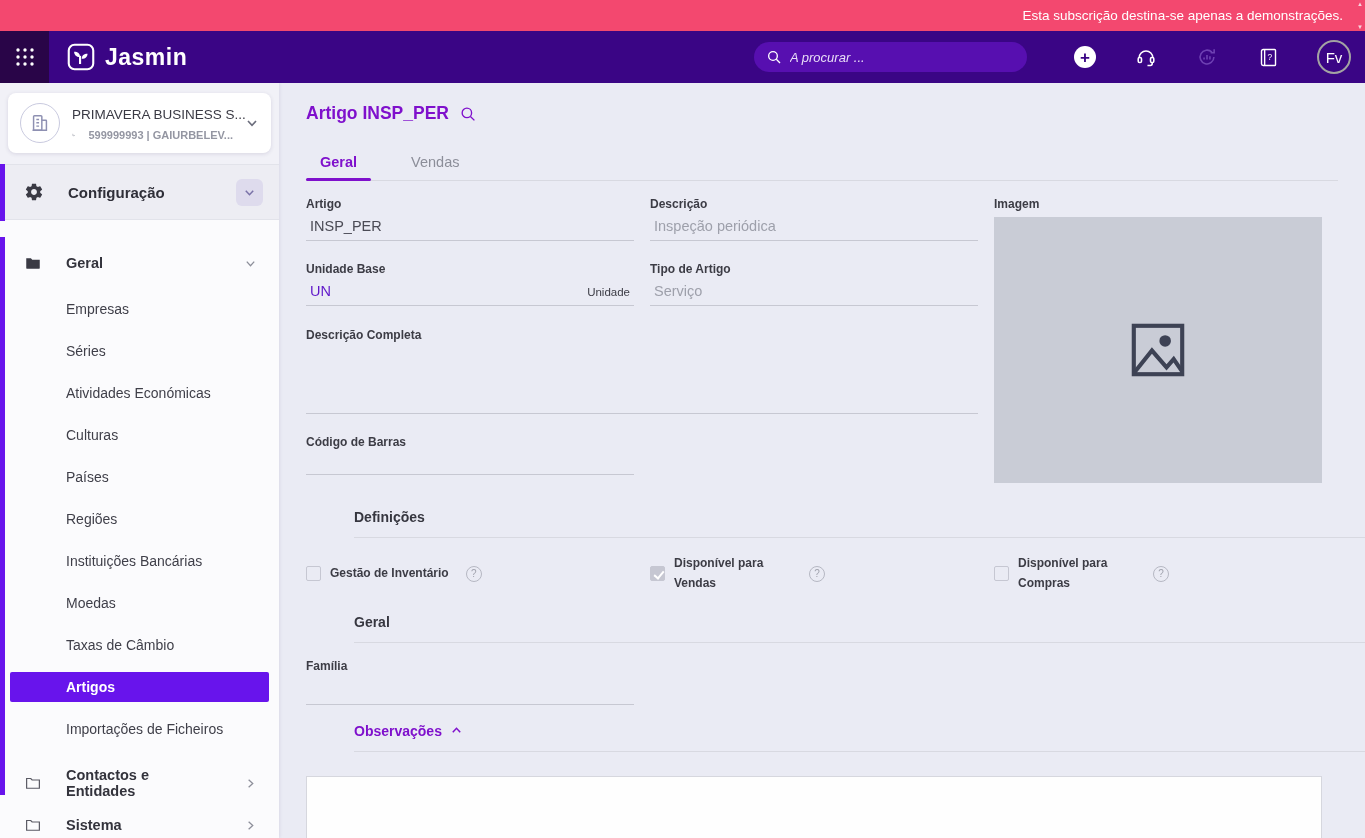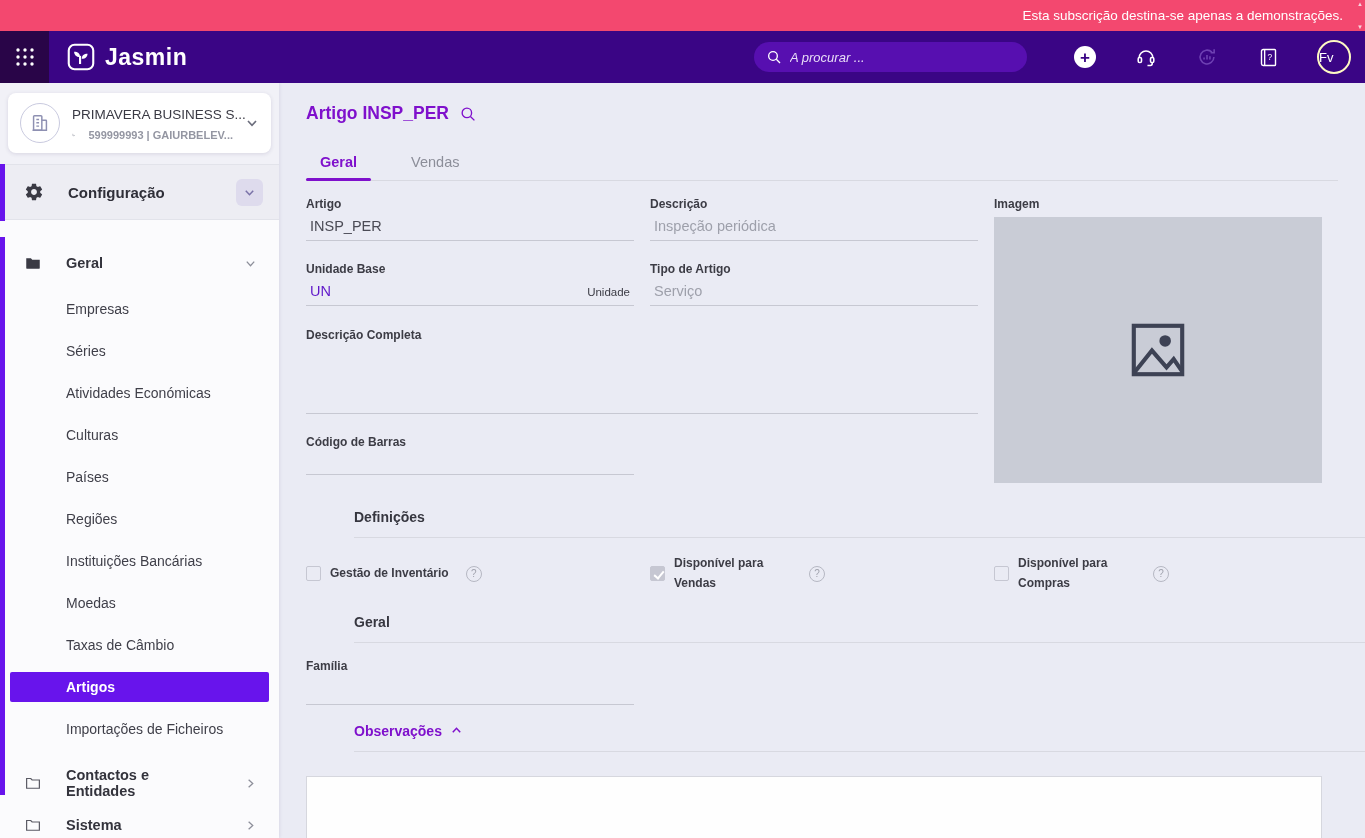--- a/index.html
+++ b/index.html
@@ -32,21 +32,21 @@
   .header{height:52px;background:var(--header-purple);display:flex;align-items:center;}
   .appgrid-btn{width:49px;height:52px;background:var(--dark-purple);display:flex;align-items:center;justify-content:center;cursor:pointer;flex:0 0 auto;}
   .brand{display:flex;align-items:center;gap:10px;margin-left:18px;}
   .brand-name{color:#fff;font-size:23px;font-weight:700;letter-spacing:.5px;}
   .search{margin-left:auto;width:273px;height:30px;border-radius:15px;background:var(--search-purple);display:flex;align-items:center;padding:0 12px;gap:8px;}
   .search input{background:transparent;border:none;outline:none;color:#fff;font-size:13px;font-style:italic;width:100%;}
   .search input::placeholder{color:#E9DEF7;opacity:1;font-style:italic;}
   .hdr-icons{display:flex;align-items:center;gap:37px;margin-left:46px;margin-right:14px;}
   .icon-btn{width:24px;height:24px;display:flex;align-items:center;justify-content:center;cursor:pointer;}
   .plus-circle{width:22px;height:22px;border-radius:50%;background:#fff;color:var(--header-purple);font-size:17px;font-weight:700;display:flex;align-items:center;justify-content:center;line-height:1;}
-  .avatar{width:34px;height:34px;border-radius:50%;border:2px solid #fef9c3;color:#fff;font-size:13px;display:flex;align-items:center;justify-content:flex-start;}
+  .avatar{width:34px;height:34px;border-radius:50%;border:2px solid #a3a3a3;color:#fff;font-size:15px;display:flex;align-items:center;justify-content:center;}
 
   
   .shell{display:flex;height:755px;justify-content:center;}
   .sidebar{width:279px;background:var(--sidebar-bg);position:relative;flex:0 0 auto;box-shadow:1px 0 3px rgba(40,20,90,.08);}
   .main{flex:1;background:var(--page-bg);padding:20px 27px 12px 27px;overflow:hidden;}
 
   
   .company-wrap{background:#F1F1F7;padding:10px 8px 11px 8px;}
   .company-card{background:#fff;border-radius:8px;box-shadow:0 1px 4px rgba(30,20,70,.12);display:flex;align-items:center;padding:10px 12px;gap:12px;cursor:pointer;}
   .company-ic{width:40px;height:40px;border-radius:50%;border:1.5px solid #C9CADF;display:flex;align-items:center;justify-content:center;flex:0 0 auto;}

